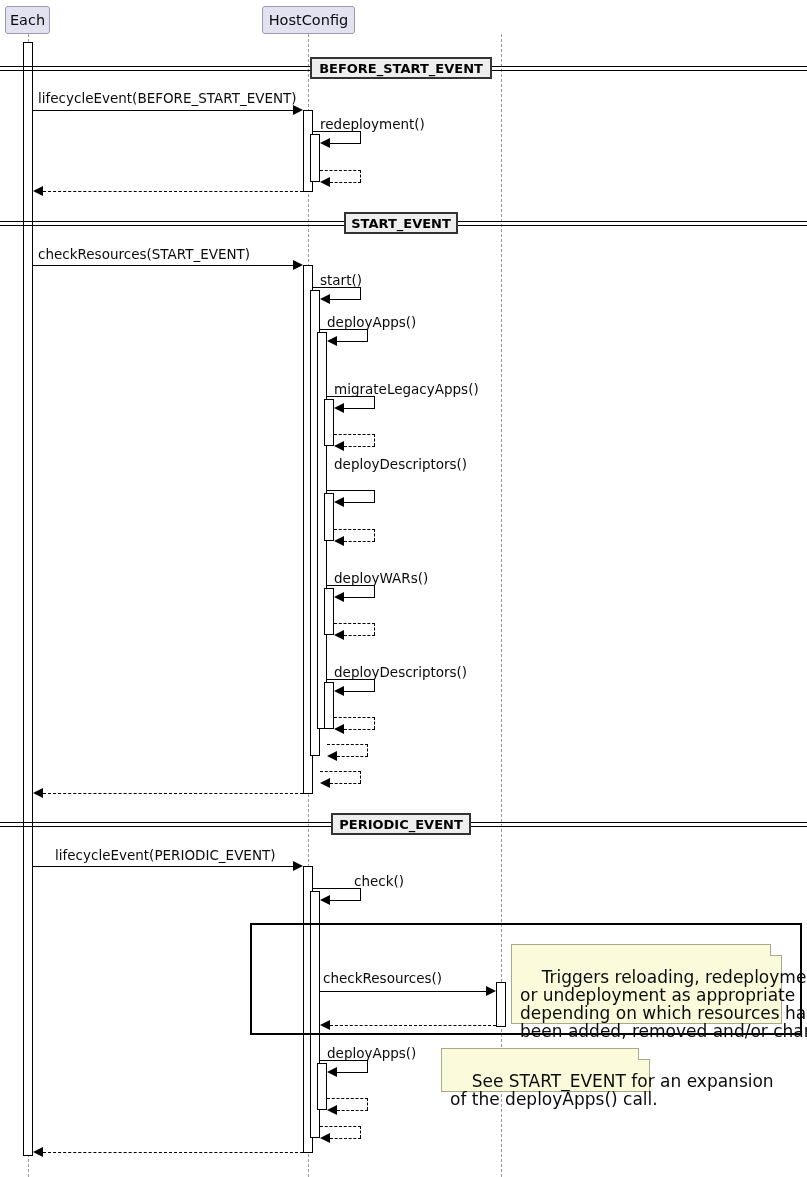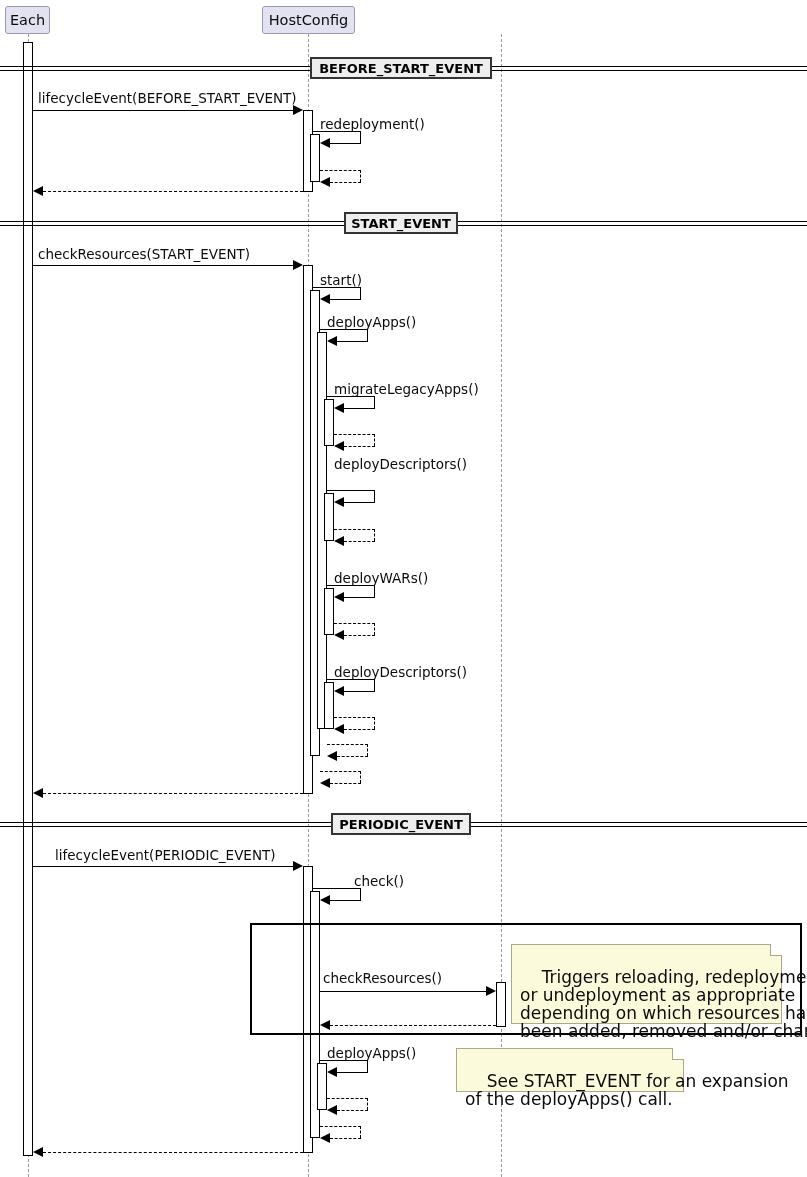--- a/index.html
+++ b/index.html
@@ -241,21 +241,21 @@
 depending on which resources have
 been added, removed and/or changed.</span>
   </div>
 
   <div class="msglabel" style="left:327px;top:1047px;">deployApps()</div>
   <div class="msgline" style="left:320px;top:1060px;width:48px;"></div>
   <div class="vline" style="left:367px;top:1060px;height:12px;"></div>
   <div class="msgline" style="left:337px;top:1072px;width:31px;"></div>
   <div class="ah left" style="left:327px;top:1067px;"></div>
 
-  <div class="note" style="left:456px;top:1048px;width:228px;height:44px;">
+  <div class="note" style="left:441px;top:1048px;width:209px;height:44px;">
     <span class="fold"></span><span>See START_EVENT for an expansion
 of the deployApps() call.</span>
   </div>
 
   <div class="msgline ret" style="left:327px;top:1098px;width:41px;"></div>
   <div class="vline ret" style="left:367px;top:1098px;height:12px;"></div>
   <div class="msgline ret" style="left:337px;top:1110px;width:31px;"></div>
   <div class="ah left" style="left:327px;top:1105px;"></div>
 
   <div class="msgline ret" style="left:320px;top:1126px;width:41px;"></div>

